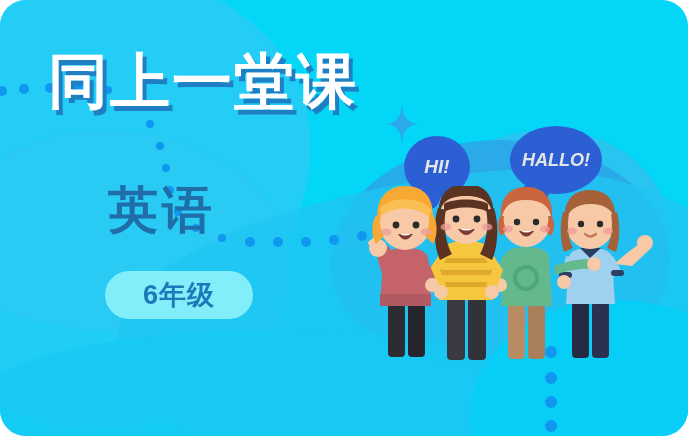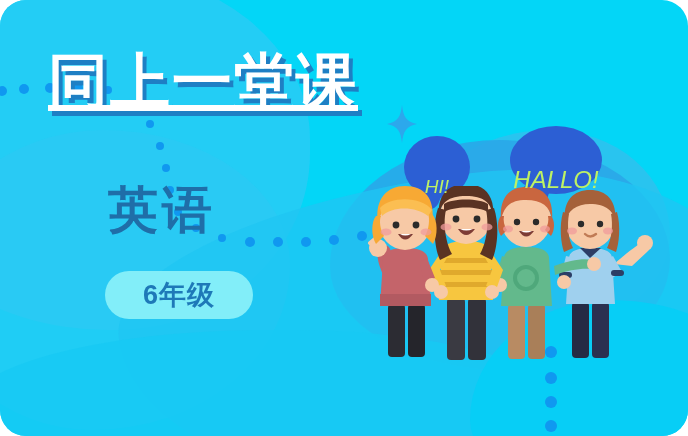--- a/index.html
+++ b/index.html
@@ -76,21 +76,20 @@
 
   
   #headline{
     position:absolute;left:48px;top:50px;
     font-size:60px;line-height:1.05;
     font-weight:bold;
     color:#ffffff;
     letter-spacing:2px;
     text-shadow:4px 5px 0 #1E7FC4;
     white-space:nowrap;
-    text-decoration:underline;
   }
   #subject{
     position:absolute;left:108px;top:185px;
     font-size:50px;line-height:1;
     font-weight:bold;
     color:#1F6EA8;
     letter-spacing:4px;
     white-space:nowrap;
   }
   #grade-badge{
@@ -102,36 +101,36 @@
   }
   #grade-badge-label{
     font-size:27px;font-weight:bold;color:#1E79B8;letter-spacing:1px;
   }
 
   
   .bubble{
     position:absolute;
     background:#2C5FD4;
     border-radius:50%;
-    display:flex;align-items:flex-end;justify-content:center;
-    color:#bef264;
+    display:flex;align-items:center;justify-content:center;
+    color:#e5e5e5;
     font-style:italic;
-    font-weight:normal;
+    font-weight:bold;
   }
   .bubble:after{
     content:"";position:absolute;
     width:26px;height:26px;border-radius:50% 0 50% 50%;
     background:#2C5FD4;
   }
   #bubble-hi{
     left:404px;top:136px;width:66px;height:62px;font-size:19px;
   }
   #bubble-hi:after{left:10px;bottom:-12px;transform:rotate(20deg);}
   #bubble-hallo{
-    left:510px;top:126px;width:92px;height:68px;font-size:24px;
+    left:510px;top:126px;width:92px;height:68px;font-size:18px;
   }
   #bubble-hallo:after{left:12px;bottom:-13px;transform:rotate(18deg);}
   .bubble span{position:relative;z-index:2;}
 
   
   #kids{position:absolute;left:356px;top:186px;width:320px;height:175px;}
 </style>
 </head>
 <body>
 

